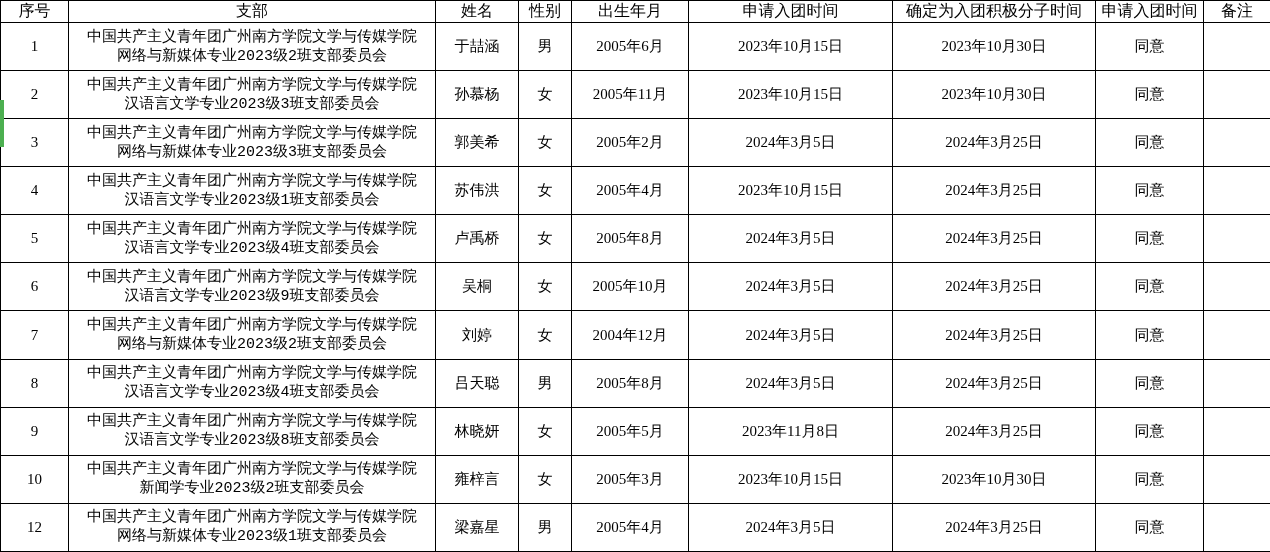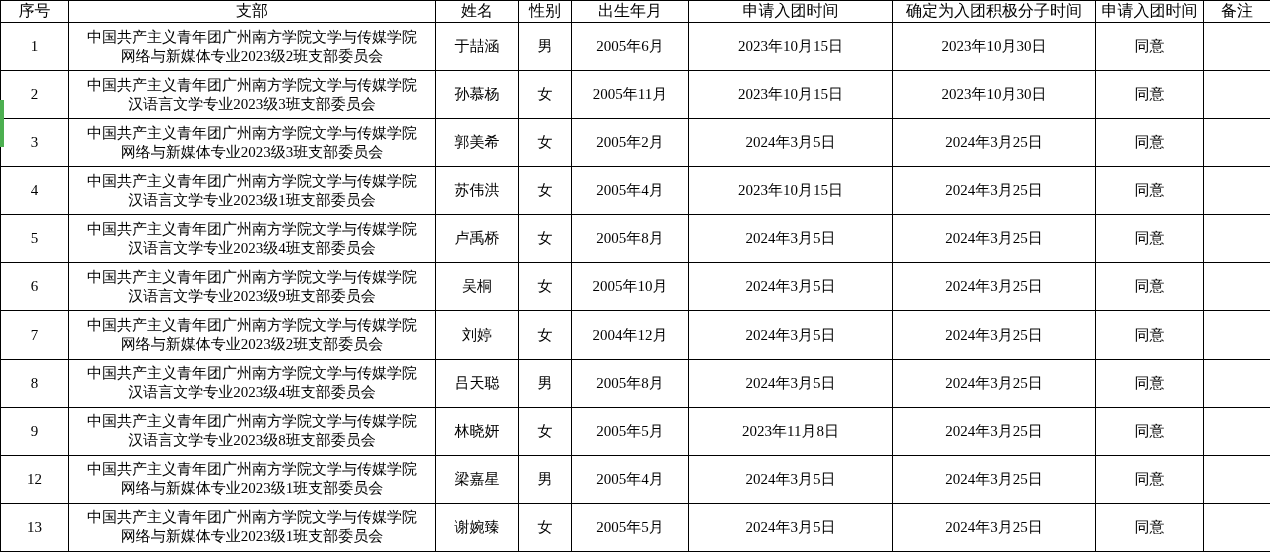--- a/index.html
+++ b/index.html
@@ -28,21 +28,21 @@
     vertical-align: middle;
     color: #000000;
     font-weight: normal;
     overflow: hidden;
     white-space: nowrap;
   }
   thead tr { height: 22px; }
   table.grid th { font-size: 16px; }
   table.grid td { font-size: 15px; }
   td.col-branch { font-size: 15px; line-height: 19px; white-space: normal; }
-  td.col-branch div { white-space: nowrap; }
+  td.col-branch div { white-space: nowrap; font-family: Liberation Mono, monospace; }
   td.col-no { font-size: 15px; }
   .selection-bar {
     position: absolute;
     left: 0;
     top: 100px;
     width: 4px;
     height: 47px;
     z-index: 5;
   }
 </style>
@@ -196,42 +196,42 @@
           </td>
           <td class="col-name">林晓妍</td>
           <td class="col-gender">女</td>
           <td class="col-birth">2005年5月</td>
           <td class="col-apply">2023年11月8日</td>
           <td class="col-confirm">2024年3月25日</td>
           <td class="col-opinion">同意</td>
           <td class="col-remark"></td>
         </tr>
         <tr>
+          <td class="col-no">10</td>
+          <td class="col-branch">
+            <div>中国共产主义青年团广州南方学院文学与传媒学院</div>
+            <div>新闻学专业2023级2班支部委员会</div>
+          </td>
+          <td class="col-name">雍梓言</td>
+          <td class="col-gender">女</td>
+          <td class="col-birth">2005年3月</td>
+          <td class="col-apply">2023年10月15日</td>
+          <td class="col-confirm">2023年10月30日</td>
+          <td class="col-opinion">同意</td>
+          <td class="col-remark"></td>
+        </tr>
+        <tr>
           <td class="col-no">12</td>
           <td class="col-branch">
             <div>中国共产主义青年团广州南方学院文学与传媒学院</div>
             <div>网络与新媒体专业2023级1班支部委员会</div>
           </td>
           <td class="col-name">梁嘉星</td>
           <td class="col-gender">男</td>
           <td class="col-birth">2005年4月</td>
-          <td class="col-apply">2024年3月5日</td>
-          <td class="col-confirm">2024年3月25日</td>
-          <td class="col-opinion">同意</td>
-          <td class="col-remark"></td>
-        </tr>
-        <tr>
-          <td class="col-no">13</td>
-          <td class="col-branch">
-            <div>中国共产主义青年团广州南方学院文学与传媒学院</div>
-            <div>网络与新媒体专业2023级1班支部委员会</div>
-          </td>
-          <td class="col-name">谢婉臻</td>
-          <td class="col-gender">女</td>
-          <td class="col-birth">2005年5月</td>
           <td class="col-apply">2024年3月5日</td>
           <td class="col-confirm">2024年3月25日</td>
           <td class="col-opinion">同意</td>
           <td class="col-remark"></td>
         </tr>
       </tbody>
   </table>
   <div class="selection-bar" style="background: rgb(76, 175, 80);"></div>
 </div>
 

